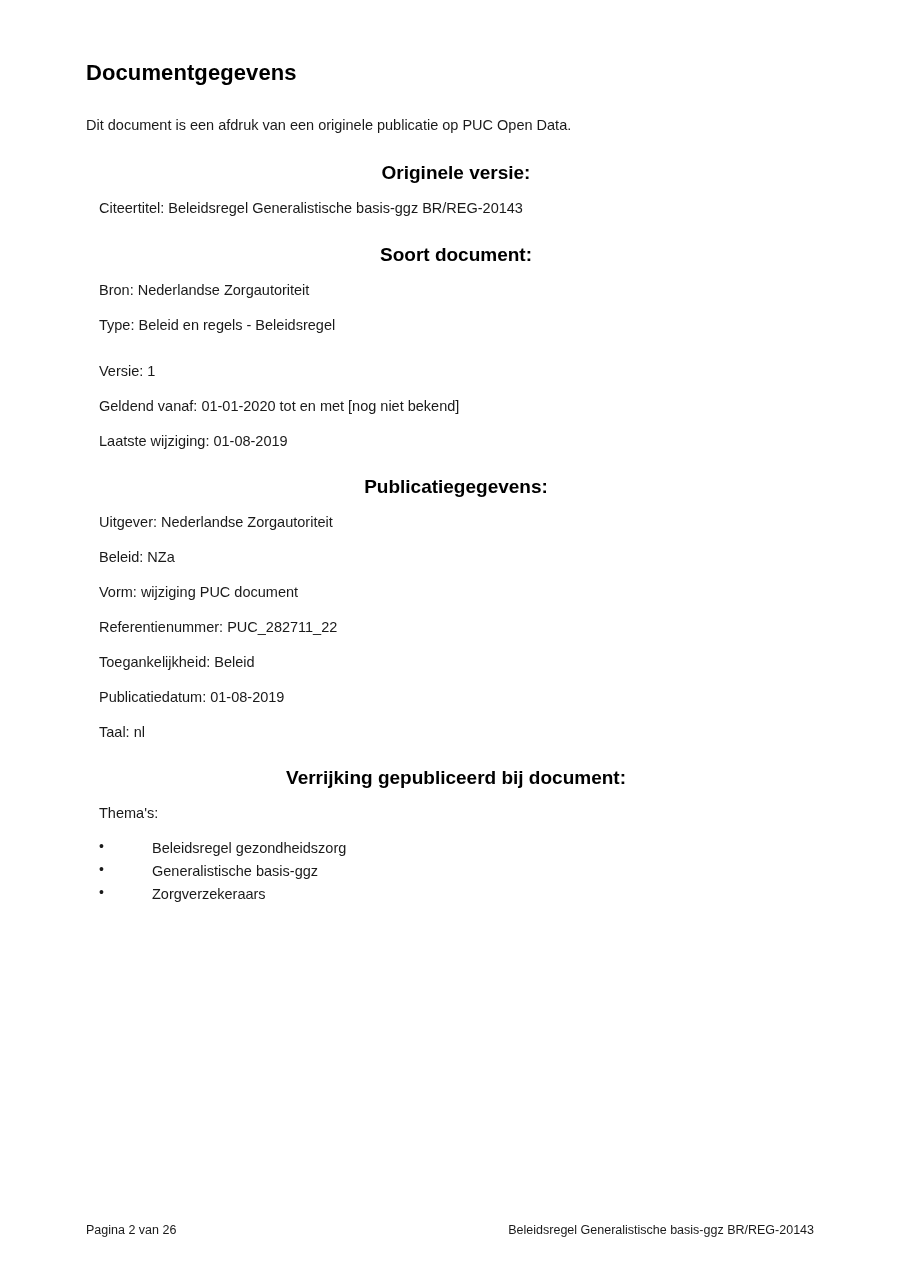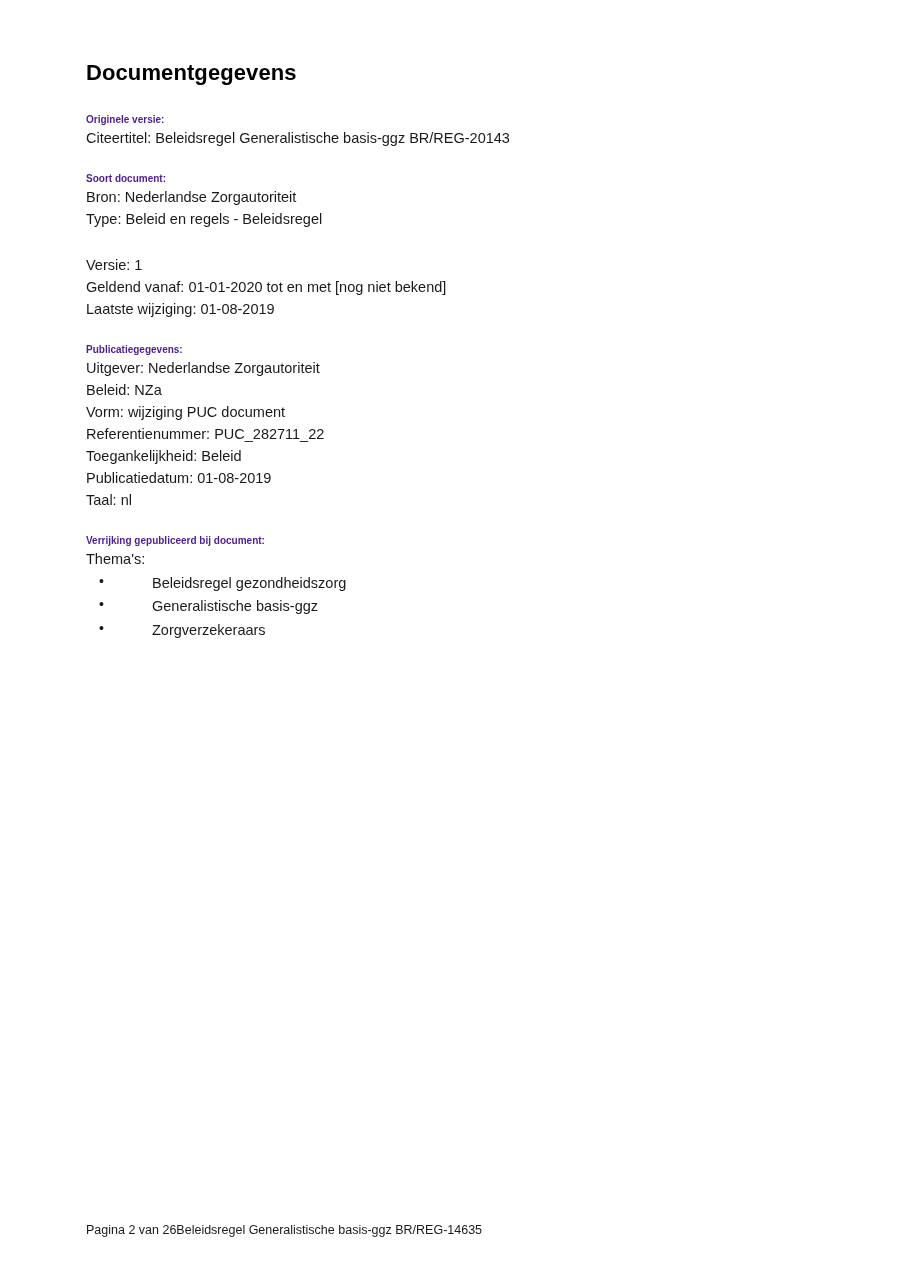--- a/index.html
+++ b/index.html
@@ -36,29 +36,30 @@
   }
   .intro {
     font-size: 14.5px;
     line-height: 1.55;
     margin: 0 0 26px 0;
   }
   .section {
     margin: 0 0 24px 0;
   }
   .section-heading {
-    font-size: 10px;
+    font-size: 19px;
     font-weight: bold;
     margin: 0 0 2px 0;
-    color: #4c1d95;
+    color: #000000;
+    text-align: center;
   }
   .line {
     font-size: 14.5px;
     line-height: 1.52;
-    margin: 0;
+    margin: 13px;
   }
   ul.themes {
     list-style: none;
     margin: 2px 0 0 0;
     padding: 0;
   }
   ul.themes li {
     font-size: 14.5px;
     line-height: 1.52;
     padding-left: 66px;
@@ -71,36 +72,37 @@
     top: -1px;
     font-size: 14px;
     line-height: 1.52;
   }
   .footer {
     position: absolute;
     left: 86px;
     right: 86px;
     bottom: 36px;
     display: flex;
-    justify-content: flex-start;
+    justify-content: space-between;
     font-size: 12.5px;
     color: #1a1a1a;
   }
   .footer-right {
     text-align: right;
   }
 </style>
 </head>
 <body>
 
 <div class="page">
   <div class="content">
 
     <h1 class="doc-title">Documentgegevens</h1>
 
+    <p class="intro">Dit document is een afdruk van een originele publicatie op PUC Open Data.</p>
 
     <div class="section">
       <div class="section-heading">Originele versie:</div>
       <p class="line">Citeertitel: Beleidsregel Generalistische basis-ggz BR/REG-20143</p>
     </div>
 
     <div class="section">
       <div class="section-heading">Soort document:</div>
       <p class="line">Bron: Nederlandse Zorgautoriteit</p>
       <p class="line">Type: Beleid en regels - Beleidsregel</p>
@@ -139,15 +141,15 @@
           <span class="bullet">•</span>
           <span>Zorgverzekeraars</span>
         </li>
       </ul>
     </div>
 
   </div>
 
   <div class="footer">
     <div class="footer-left">Pagina 2 van 26</div>
-    <div class="footer-right">Beleidsregel Generalistische basis-ggz BR/REG-14635</div>
+    <div class="footer-right">Beleidsregel Generalistische basis-ggz BR/REG-20143</div>
   </div>
 </div>
 
 </body></html>

